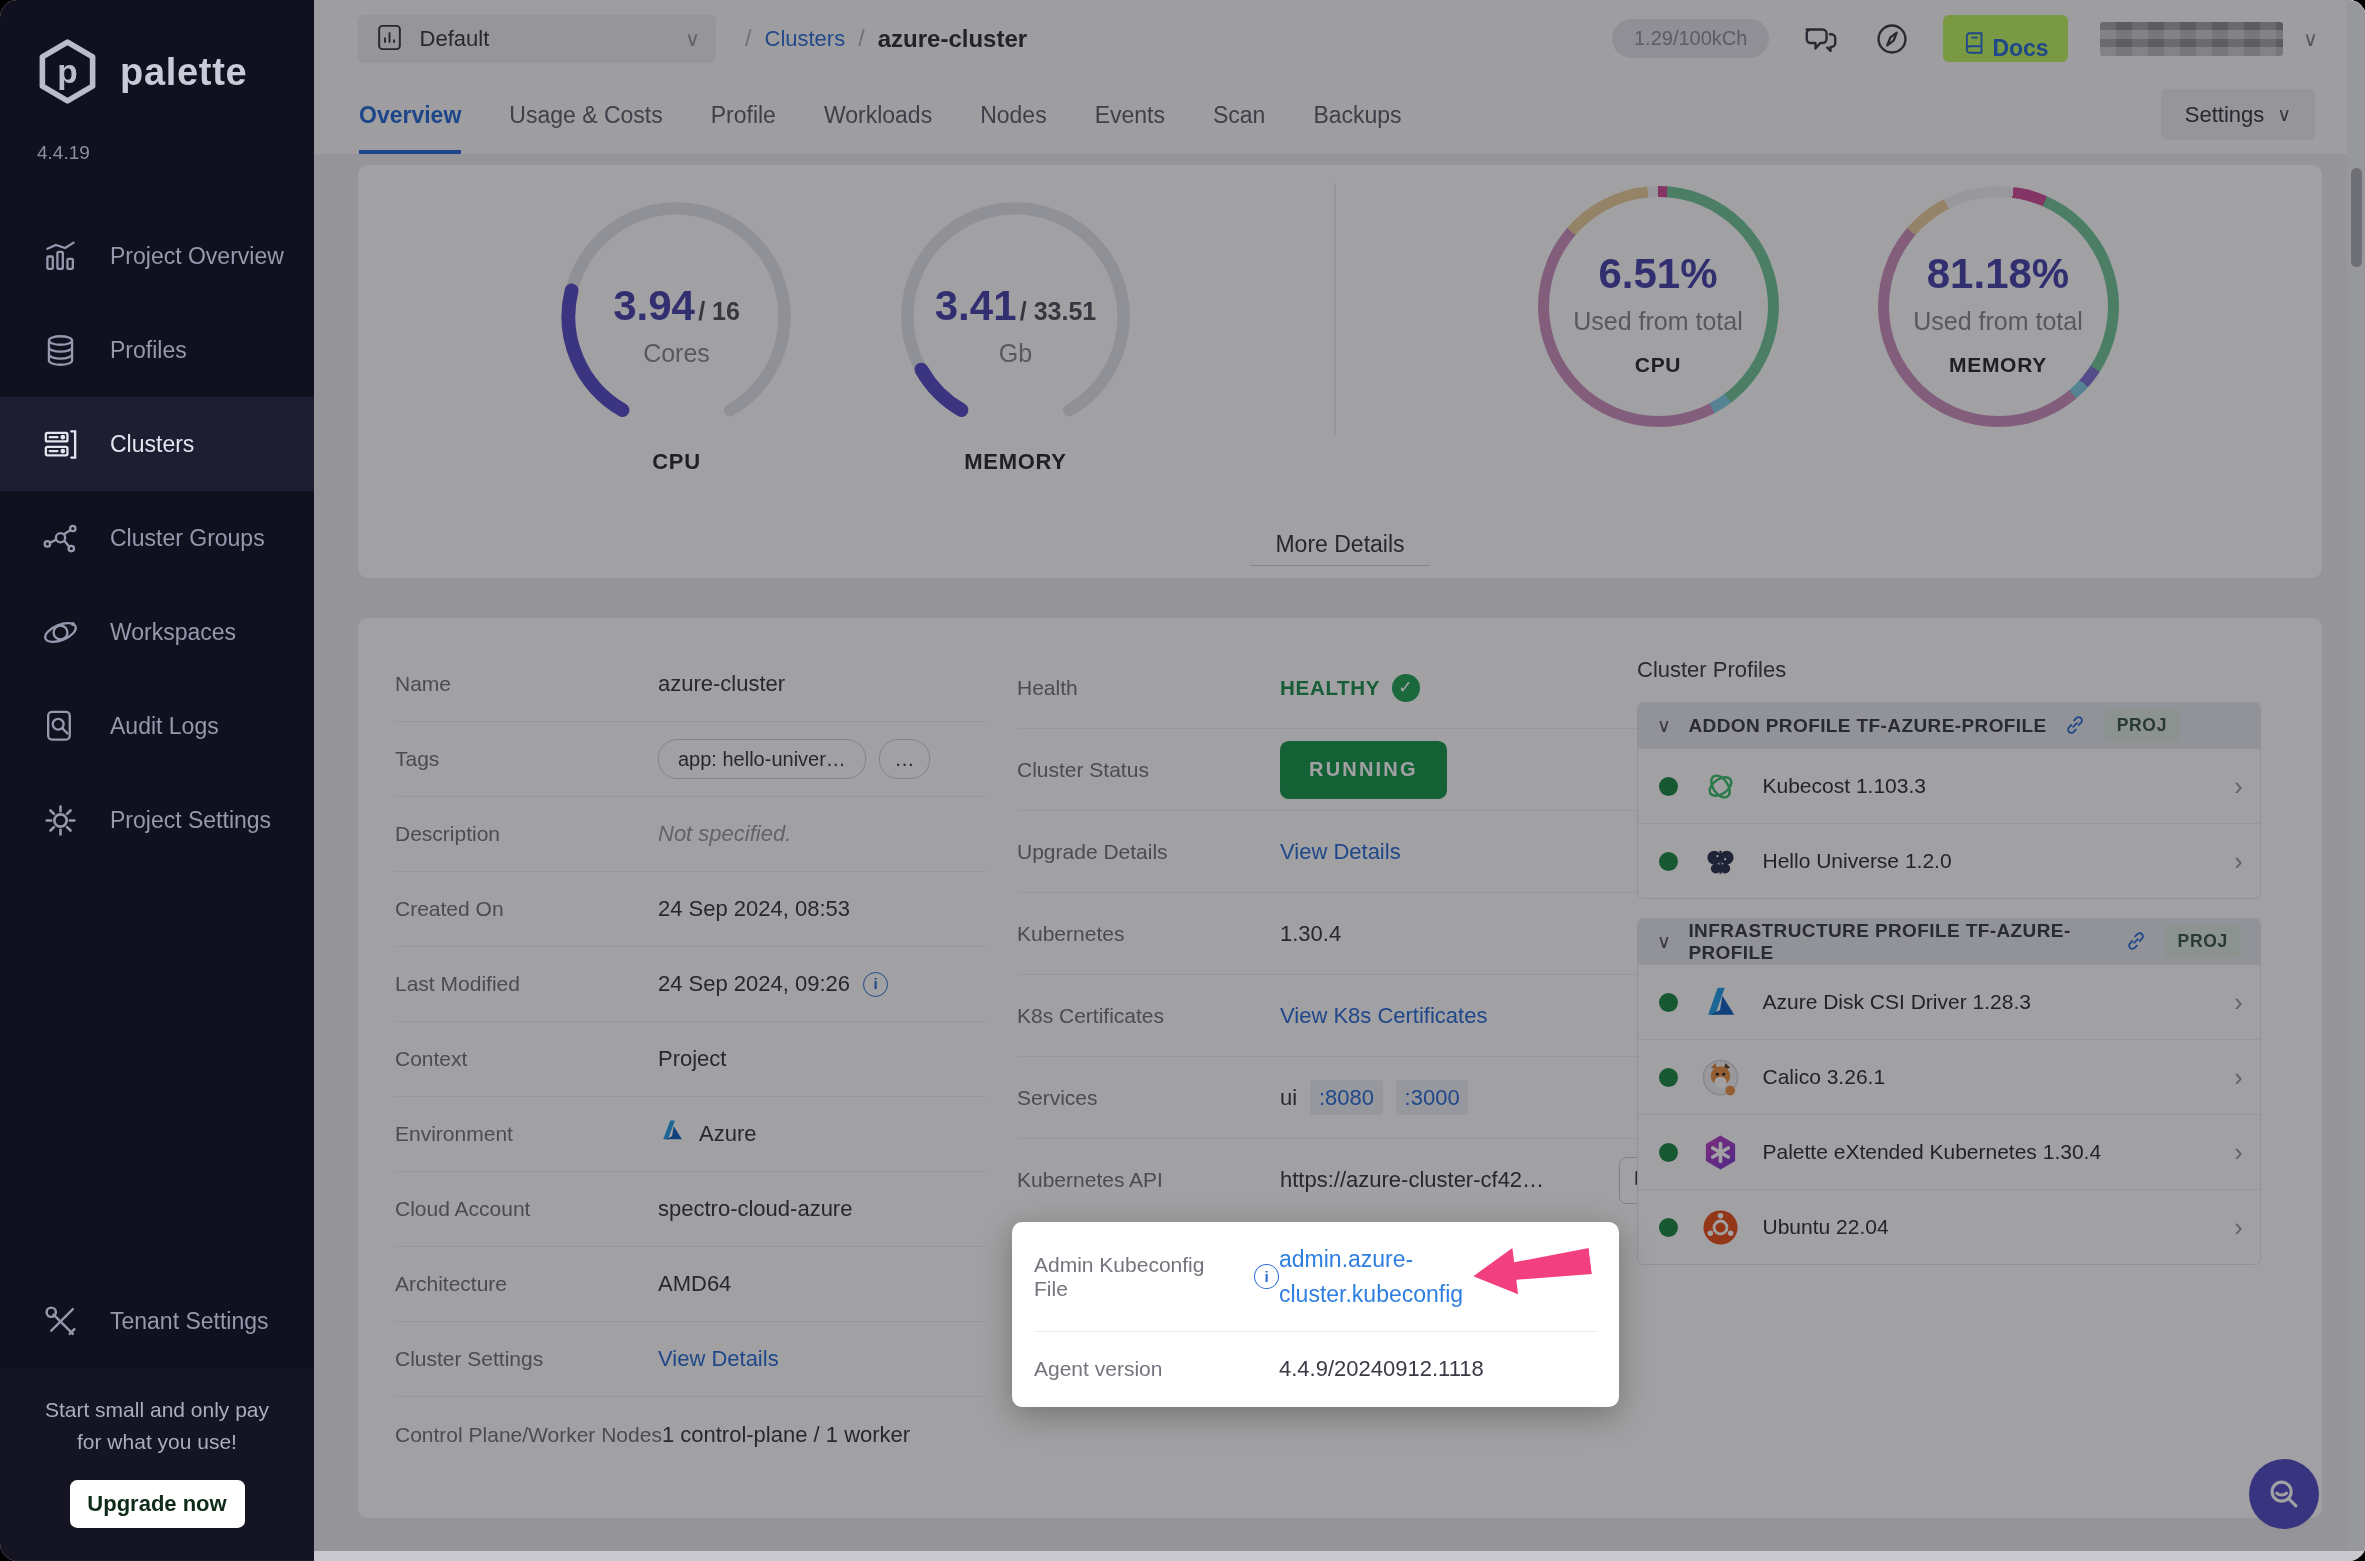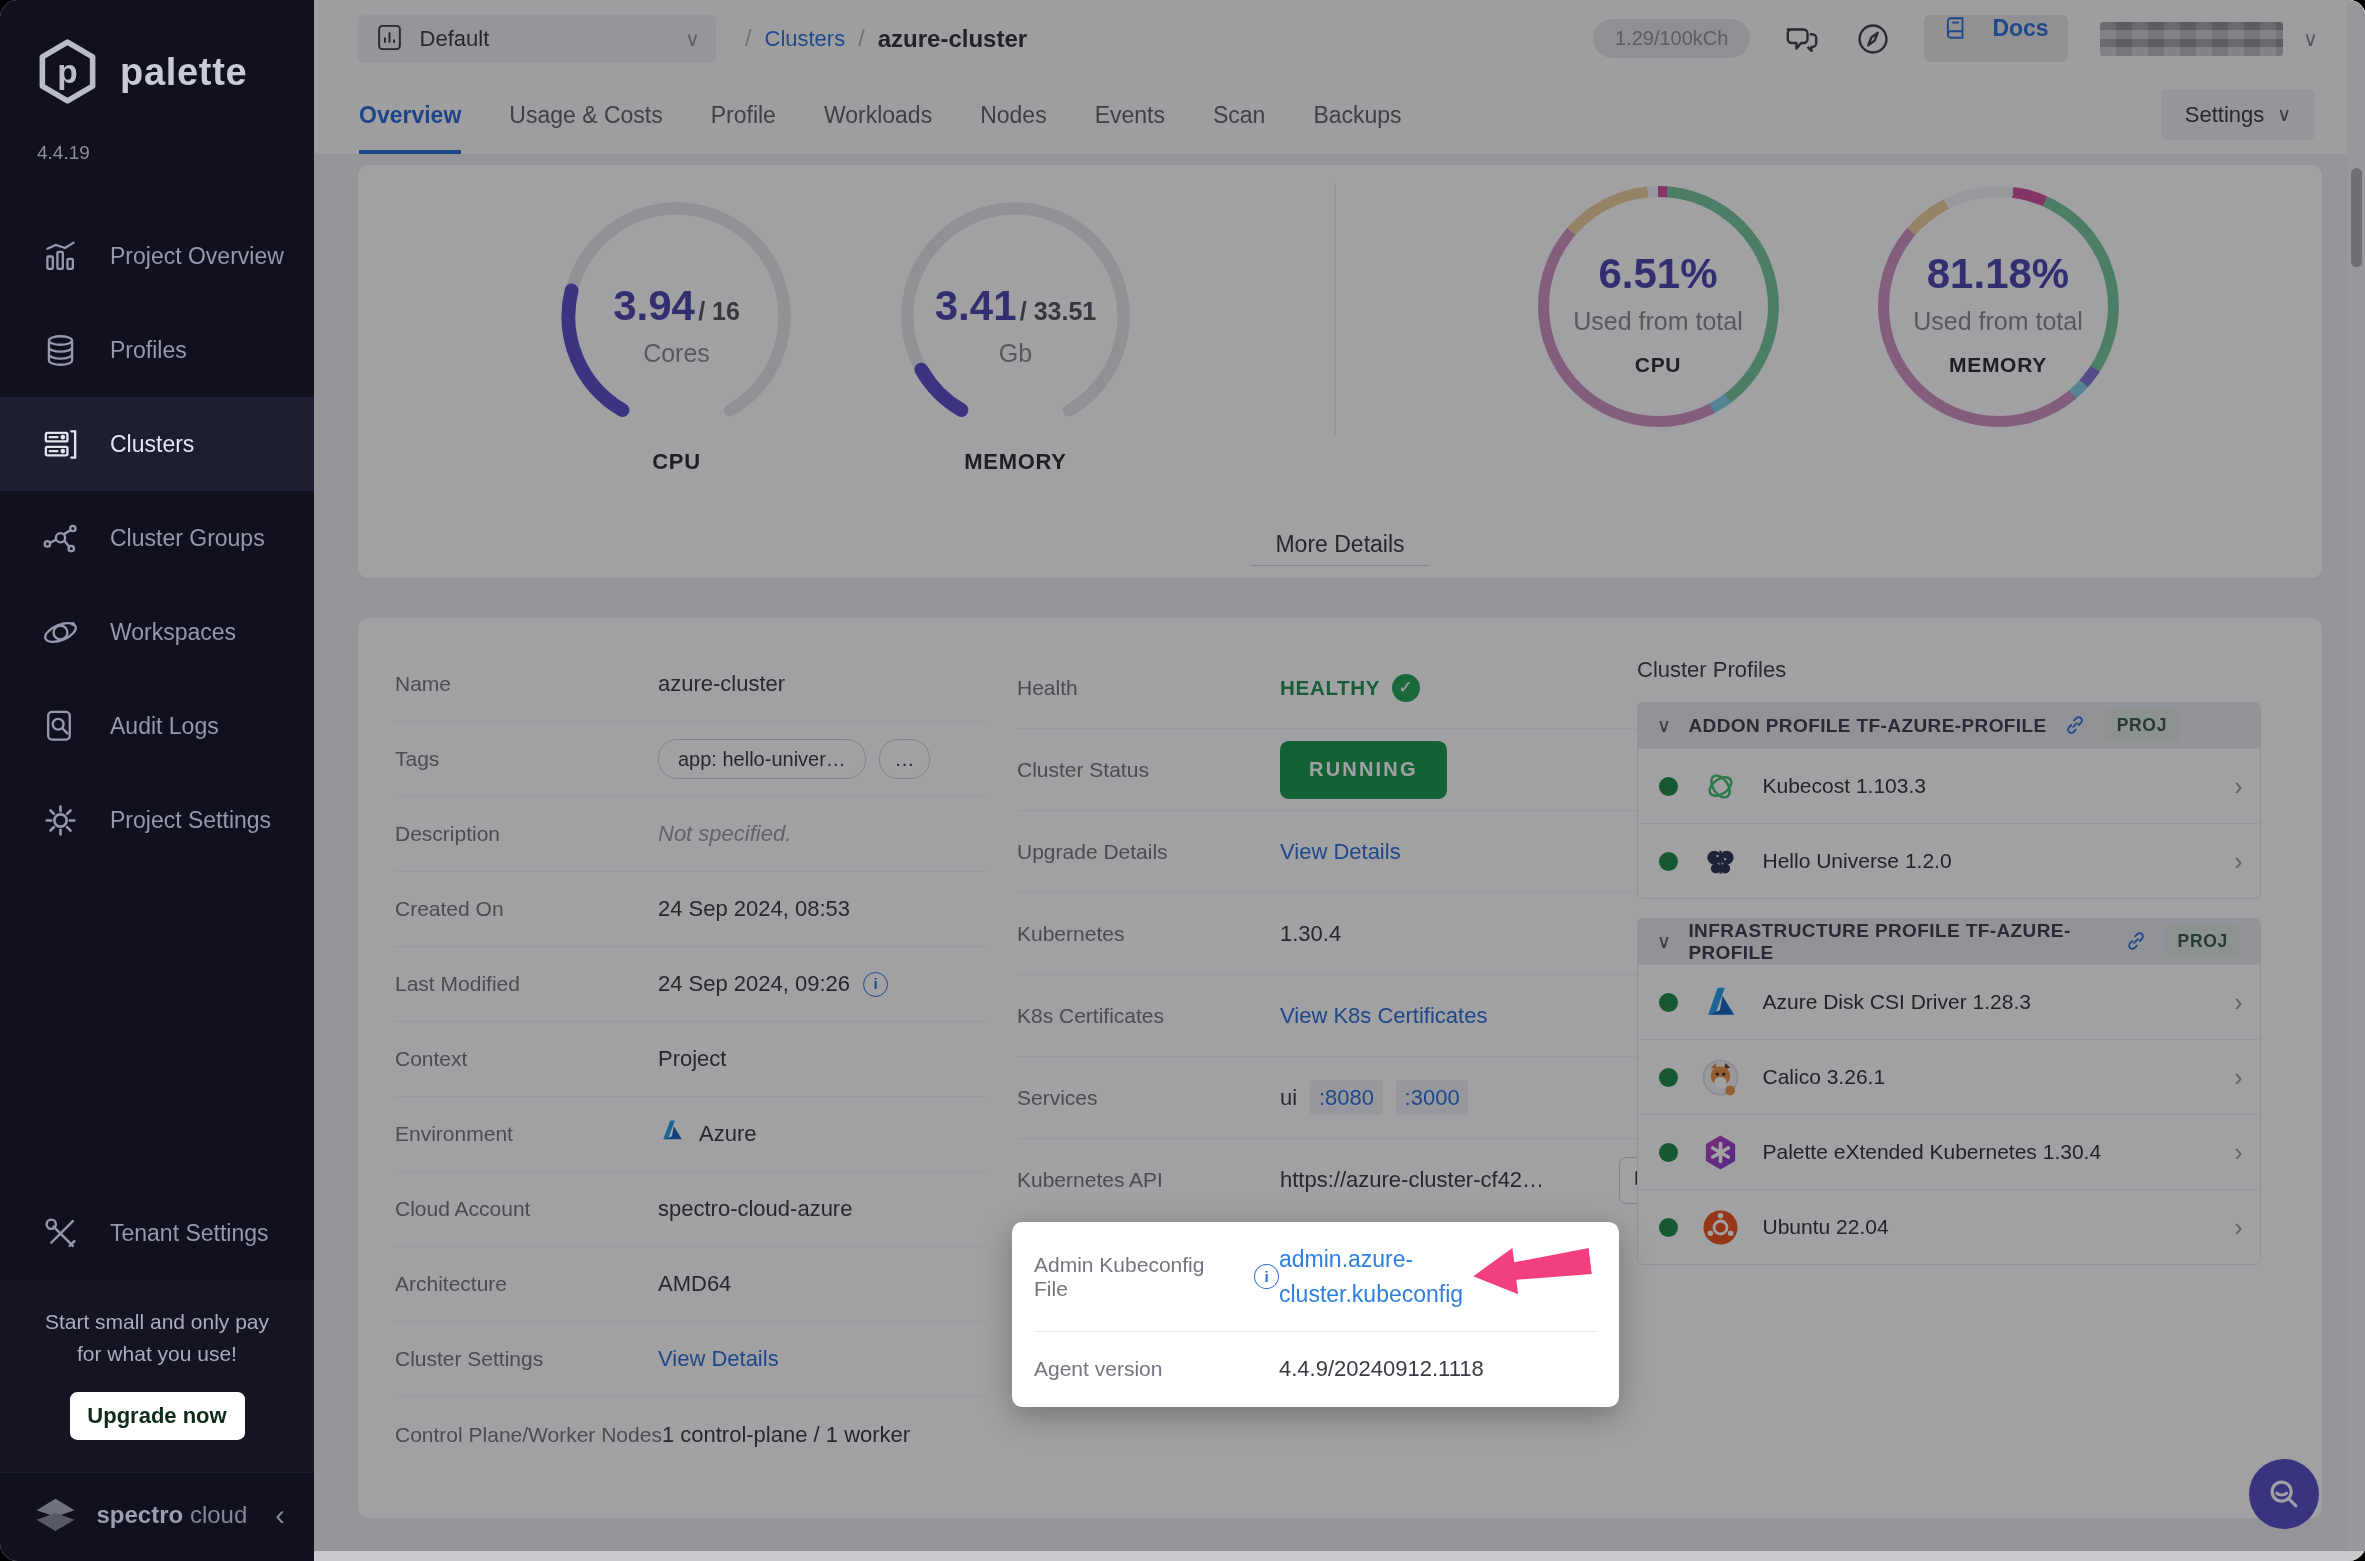--- a/index.html
+++ b/index.html
@@ -32,21 +32,21 @@
   .proj-select { display:flex; align-items:center; width:358px; height:48px; background:#ededf1; border-radius:5.8px; padding:0 16px; gap:14.6px; cursor:pointer; }
   .proj-select .lbl { font-size:22px; color:#3a3a44; }
   .proj-select .chev { margin-left:auto; font-size:20.5px; color:#9a9aa4; }
   .breadcrumb { display:flex; align-items:center; gap:13px; font-size:22px; }
   .bc-sep { color:#b0b0ba; font-size:23.4px; }
   .bc-link { color:#3273d9; cursor:pointer; }
   .bc-cur { color:#33333d; font-size:24px; font-weight:600; }
   .tb-right { margin-left:auto; display:flex; align-items:center; gap:32px; }
   .credits-pill { height:39px; background:#e2e2e8; border-radius:20px; padding:0 22px; display:flex; align-items:center; font-size:20px; color:#90909a; }
   .tb-icon { width:39px; height:39px; display:flex; align-items:center; justify-content:center; cursor:pointer; }
-  .docs-btn { display:flex; align-items:flex-start; gap:23px; height:47px; background:#e5e5e5; border-radius:5.8px; padding:0 19px; cursor:pointer; }
+  .docs-btn { display:flex; align-items:flex-end; gap:4px; height:47px; background:#bef264; border-radius:5.8px; padding:0 19px; cursor:pointer; }
   .docs-btn span { font-size:23px; font-weight:600; color:#2f6fd6; }
   .user-redact { width:183px; height:34px; border-radius:2.9px;
       background:repeating-linear-gradient(90deg,#bdbdc3 0 16px,#a3a3a9 16px 32px),repeating-linear-gradient(0deg,rgba(255,255,255,.25) 0 8.8px,rgba(0,0,0,.12) 8.8px 17.5px);
       background-blend-mode:overlay; cursor:pointer; }
   .user-chev { font-size:20.5px; color:#8a8a94; margin-left:-11.7px; cursor:pointer; }
 
   .tabbar { position:relative; display:flex; align-items:center; gap:48px; height:77px; background:#fafafc; padding:0 51px 0 45px; }
   .tab { height:100%; display:flex; align-items:center; font-size:23px; color:#62626e; cursor:pointer; border-bottom:4.4px solid transparent; padding-top:4.4px; }
   .tab.active { color:#2b6bd6; font-weight:600; border-bottom-color:#2b6bd6; }
   .settings-btn { position:absolute; right:51px; top:12.4px; width:154px; height:51px; background:#ececf1; border-radius:5.8px; border:none; font-family:inherit; font-size:22px; color:#3a3a44; display:flex; align-items:center; justify-content:center; gap:13px; cursor:pointer; }
@@ -236,30 +236,20 @@
       <span>Tenant Settings</span>
     </div>
     <div class="promo">
       <div class="promo-text">
         <div>Start small and only pay</div>
         <div>for what you use!</div>
       </div>
       <button class="upgrade-btn">Upgrade now</button>
     </div>
     <div class="sb-divider"></div>
-    <div class="sb-footer">
-      <span>
-        <svg width="47" height="38" viewBox="0 0 48 40">
-            <path d="M4 16 24 4l20 12-20 7Z" fill="#70737f"></path>
-            <path d="M4 26l20-7 20 7-20 12Z" fill="#565a66"></path>
-          </svg>
-      </span>
-      <span class="sb-footer-text"><b>spectro</b> <span>cloud</span></span>
-      <span class="collapse">‹</span>
-    </div>
   </aside>
 
   <div class="content">
 
     <div class="topbar">
       <div class="proj-select">
         <span>
           <svg width="31" height="31" viewBox="0 0 48 48" fill="none" stroke="#3a3a44" stroke-width="3">
               <rect x="8" y="6" width="32" height="36" rx="5"></rect>
               <line x1="17" y1="32" x2="17" y2="24"></line>

